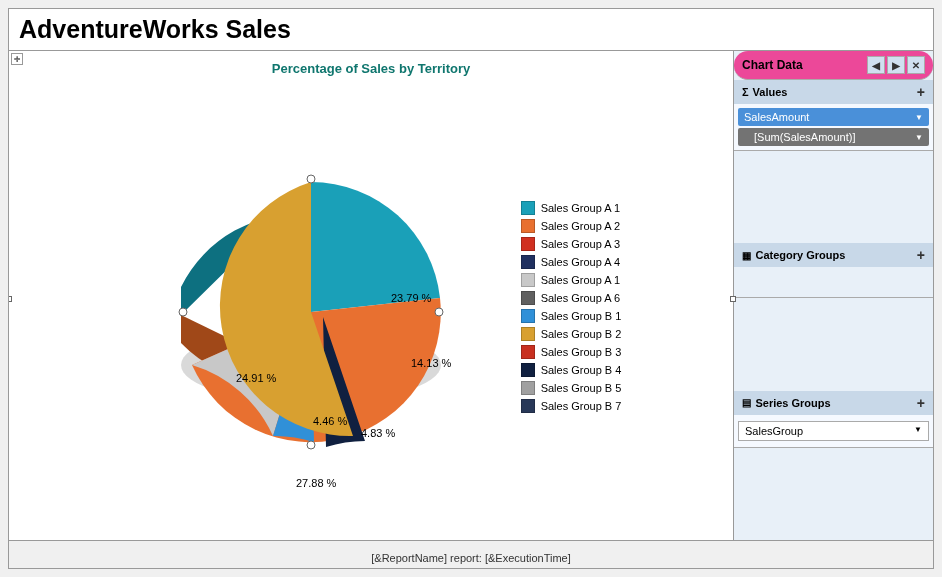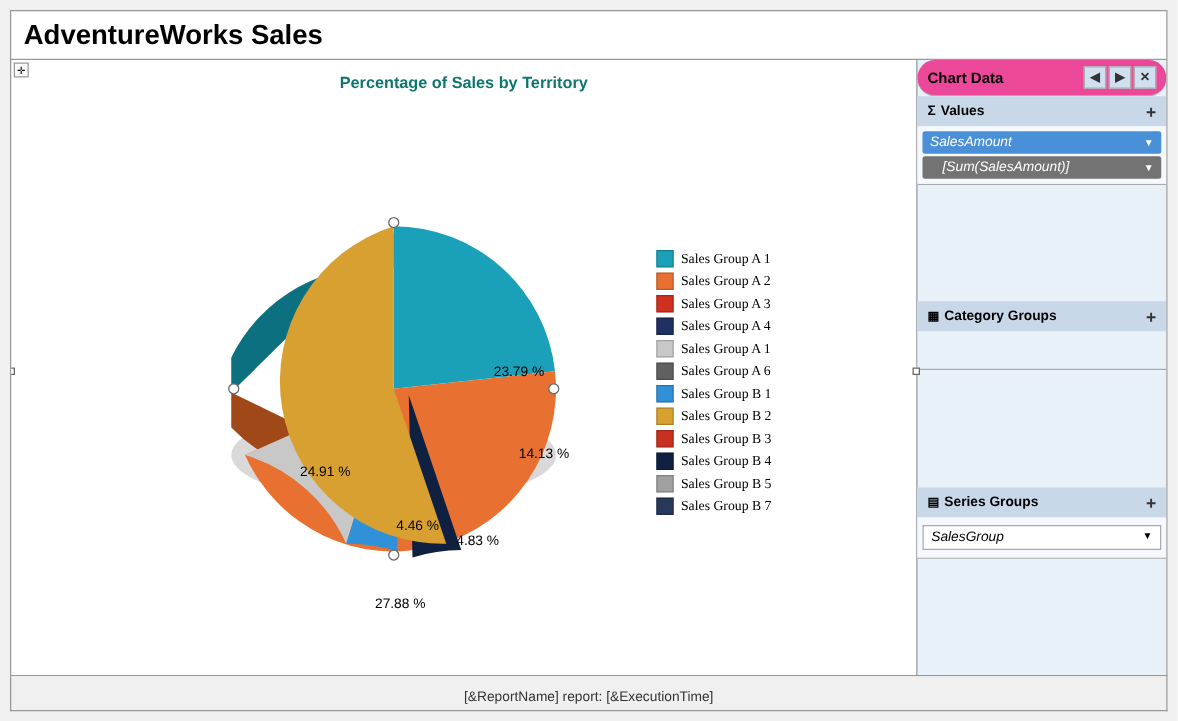--- a/index.html
+++ b/index.html
@@ -18,21 +18,21 @@
       display: flex;
       flex-direction: column;
       background: #f0f0f0;
     }
 
     .report-title-bar {
       background: #fff;
       border: 1px solid #999;
       margin: 8px 8px 0 8px;
       padding: 6px 10px;
-      font-size: 22px;
+      font-size: 25px;
       font-weight: bold;
       color: #000;
     }
 
     .main-area {
       display: flex;
       flex: 1;
       margin: 0 8px 0 8px;
       border: 1px solid #999;
       border-top: none;
@@ -79,21 +79,20 @@
       flex-direction: column;
       gap: 4px;
     }
 
     .legend-item {
       display: flex;
       align-items: center;
       gap: 6px;
       font-size: 11px;
       color: #000;
-      font-family: Liberation Serif, serif;
     }
 
     .legend-color {
       width: 14px;
       height: 14px;
       flex-shrink: 0;
       border: 1px solid rgba(0,0,0,0.2);
     }
 
     
@@ -163,21 +162,20 @@
     .section-add-btn {
       color: #333;
       font-size: 14px;
       font-weight: bold;
       cursor: pointer;
     }
 
     .panel-section-content {
       padding: 4px;
       background: #f5f9ff;
-      font-style: italic;
     }
 
     .dropdown-item {
       background: #4a90d9;
       color: #fff;
       padding: 3px 6px;
       border-radius: 2px;
       display: flex;
       align-items: center;
       justify-content: space-between;

